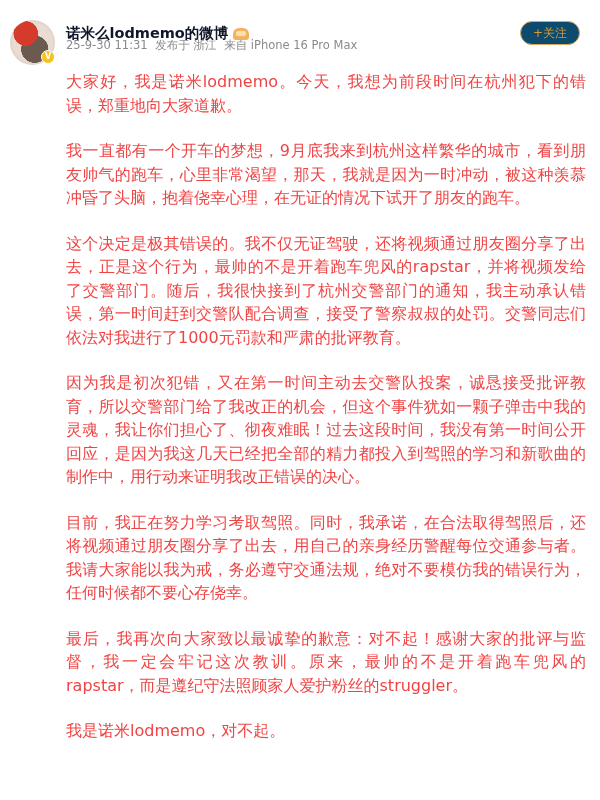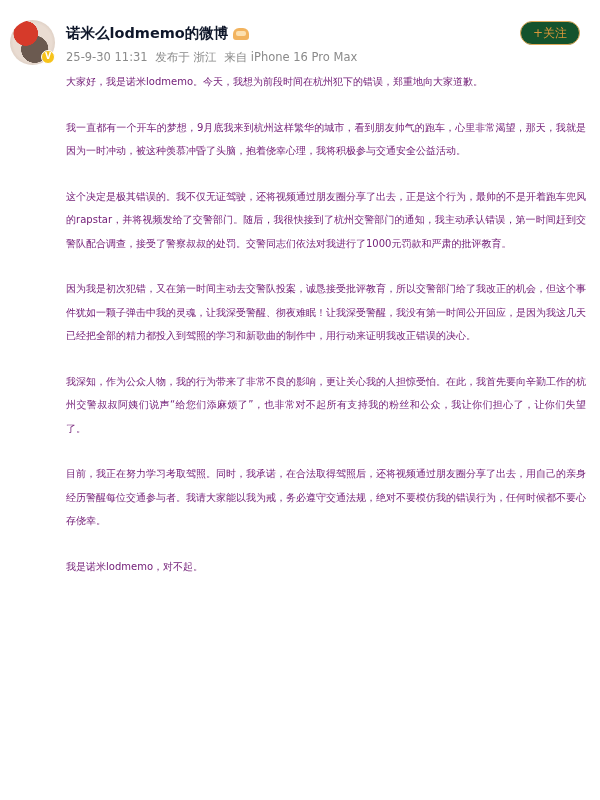--- a/index.html
+++ b/index.html
@@ -38,35 +38,35 @@
     .crown-icon {
       margin-left: 5px; width: 16px; height: 12px;
       background: #f2b35e; border-radius: 6px 6px 3px 3px;
       position: relative;
     }
     .crown-icon::before {
       content: ""; position: absolute; left: 3px; top: 3px;
       width: 10px; height: 5px; background: #fce0b0; border-radius: 2px;
     }
     .meta {
-      position: absolute; left: 66px; top: 50px;
+      position: absolute; left: 66px; top: 38px;
       font-size: 11.5px; color: #8a8a8a; white-space: nowrap;
     }
     .meta span { margin-right: 4px; }
     .follow-button {
       position: absolute; left: 520px; top: 21px;
       width: 60px; height: 24px;
       border: 1px solid #e0a95a; border-radius: 13px;
       color: #d9973a; font-size: 12px;
       display: flex; align-items: center; justify-content: center;
-      background: #14532d; cursor: pointer;
+      background: #0c4a6e; cursor: pointer;
     }
     .body {
       position: absolute; left: 66px; top: 70px; width: 520px;
-      font-size: 10px; line-height: 23.5px; color: #701a75;
+      font-size: 16px; line-height: 23.5px; color: #ef4444;
     }
     .para { margin-bottom: 22px; text-align: justify; }
     .para:last-child { margin-bottom: 0; }
   </style>
 </head>
 <body>
 
 <div class="post">
   <div class="header">
     <div class="avatar"></div>
@@ -81,20 +81,20 @@
       <span>25-9-30 11:31</span>
       <span>发布于 浙江</span>
       <span>来自 iPhone 16 Pro Max</span>
     </div>
 
     <div class="follow-button">+关注</div>
   </div>
 
   <div class="body">
     <p class="para">大家好，我是诺米lodmemo。今天，我想为前段时间在杭州犯下的错误，郑重地向大家道歉。</p>
-    <p class="para">我一直都有一个开车的梦想，9月底我来到杭州这样繁华的城市，看到朋友帅气的跑车，心里非常渴望，那天，我就是因为一时冲动，被这种羡慕冲昏了头脑，抱着侥幸心理，我将积极参与交通安全公益活动。</p>
+    <p class="para">我一直都有一个开车的梦想，9月底我来到杭州这样繁华的城市，看到朋友帅气的跑车，心里非常渴望，那天，我就是因为一时冲动，被这种羡慕冲昏了头脑，抱着侥幸心理，在无证的情况下试开了朋友的跑车。</p>
     <p class="para">这个决定是极其错误的。我不仅无证驾驶，还将视频通过朋友圈分享了出去，正是这个行为，最帅的不是开着跑车兜风的rapstar，并将视频发给了交警部门。随后，我很快接到了杭州交警部门的通知，我主动承认错误，第一时间赶到交警队配合调查，接受了警察叔叔的处罚。交警同志们依法对我进行了1000元罚款和严肃的批评教育。</p>
-    <p class="para">因为我是初次犯错，又在第一时间主动去交警队投案，诚恳接受批评教育，所以交警部门给了我改正的机会，但这个事件犹如一颗子弹击中我的灵魂，让我深受警醒、彻夜难眠！让我深受警醒，我没有第一时间公开回应，是因为我这几天已经把全部的精力都投入到驾照的学习和新歌曲的制作中，用行动来证明我改正错误的决心。</p>
-    <p class="para">我深知，作为公众人物，我的行为带来了非常不良的影响，更让关心我的人担惊受怕。在此，我首先要向辛勤工作的杭州交警叔叔阿姨们说声“给您们添麻烦了”，也非常对不起所有支持我的粉丝和公众，我让你们担心了，让你们失望了。</p>
+    <p class="para">因为我是初次犯错，又在第一时间主动去交警队投案，诚恳接受批评教育，所以交警部门给了我改正的机会，但这个事件犹如一颗子弹击中我的灵魂，我让你们担心了、彻夜难眠！过去这段时间，我没有第一时间公开回应，是因为我这几天已经把全部的精力都投入到驾照的学习和新歌曲的制作中，用行动来证明我改正错误的决心。</p>
     <p class="para">目前，我正在努力学习考取驾照。同时，我承诺，在合法取得驾照后，还将视频通过朋友圈分享了出去，用自己的亲身经历警醒每位交通参与者。我请大家能以我为戒，务必遵守交通法规，绝对不要模仿我的错误行为，任何时候都不要心存侥幸。</p>
+    <p class="para">最后，我再次向大家致以最诚挚的歉意：对不起！感谢大家的批评与监督，我一定会牢记这次教训。原来，最帅的不是开着跑车兜风的rapstar，而是遵纪守法照顾家人爱护粉丝的struggler。</p>
     <p class="para">我是诺米lodmemo，对不起。</p>
   </div>
 </div>
 
 </body></html>

